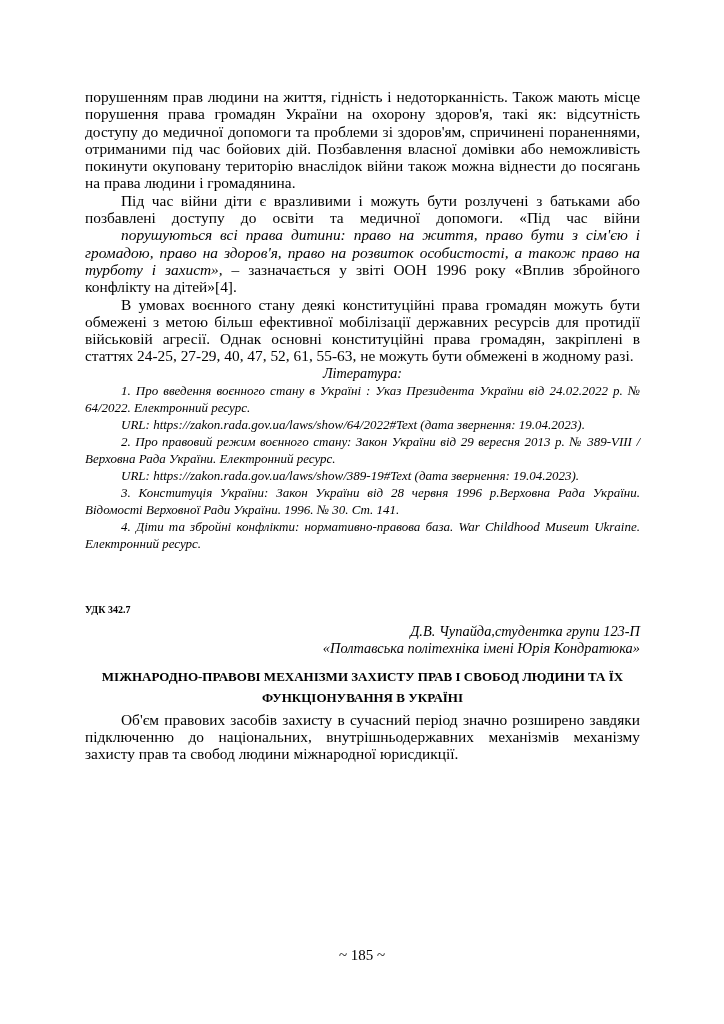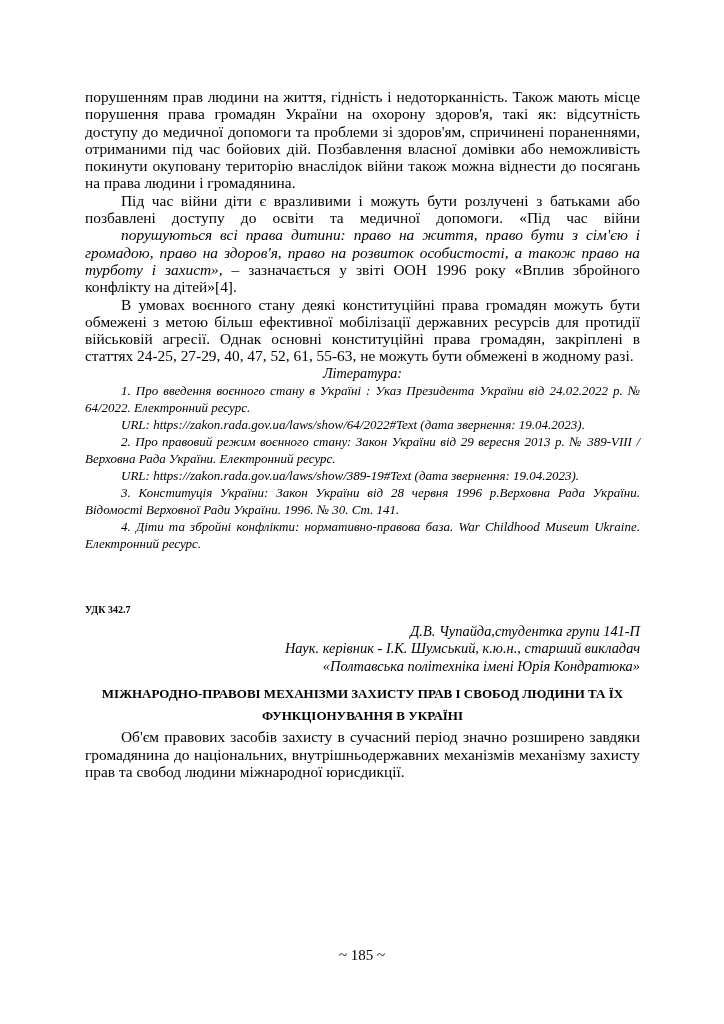--- a/index.html
+++ b/index.html
@@ -100,25 +100,24 @@
       <p class="ref">URL: https://zakon.rada.gov.ua/laws/show/389-19#Text (дата звернення: 19.04.2023).</p>
       <p class="ref">3. Конституція України: Закон України від 28 червня 1996 р.Верховна Рада України. Відомості Верховної Ради України. 1996. № 30. Ст. 141.</p>
       <p class="ref">4. Діти та збройні конфлікти: нормативно-правова база. War Childhood Museum Ukraine. Електронний ресурс.</p>
     </div>
   </section>
 
   <section>
     <p class="udk">УДК 342.7</p>
 
     <div class="authors">
-      <p class="author-line">Д.В. Чупайда,студентка групи 141-П</p>
-      <p class="author-line">Наук. керівник - І.К. Шумський, к.ю.н., старший викладач</p>
+      <p class="author-line">Д.В. Чупайда,студентка групи 123-П</p>
       <p class="author-line">«Полтавська політехніка імені Юрія Кондратюка»</p>
     </div>
 
     <h1 class="article-title">МІЖНАРОДНО-ПРАВОВІ МЕХАНІЗМИ ЗАХИСТУ ПРАВ І СВОБОД ЛЮДИНИ ТА ЇХ ФУНКЦІОНУВАННЯ В УКРАЇНІ</h1>
 
-    <p class="para indent">Об'єм правових засобів захисту в сучасний період значно розширено завдяки громадянина до національних, внутрішньодержавних механізмів механізму захисту прав та свобод людини міжнародної юрисдикції.</p>
+    <p class="para indent">Об'єм правових засобів захисту в сучасний період значно розширено завдяки підключенню до національних, внутрішньодержавних механізмів механізму захисту прав та свобод людини міжнародної юрисдикції.</p>
   </section>
 
   <div class="footer">~ 185 ~</div>
 
 </div>
 
 </body></html>

